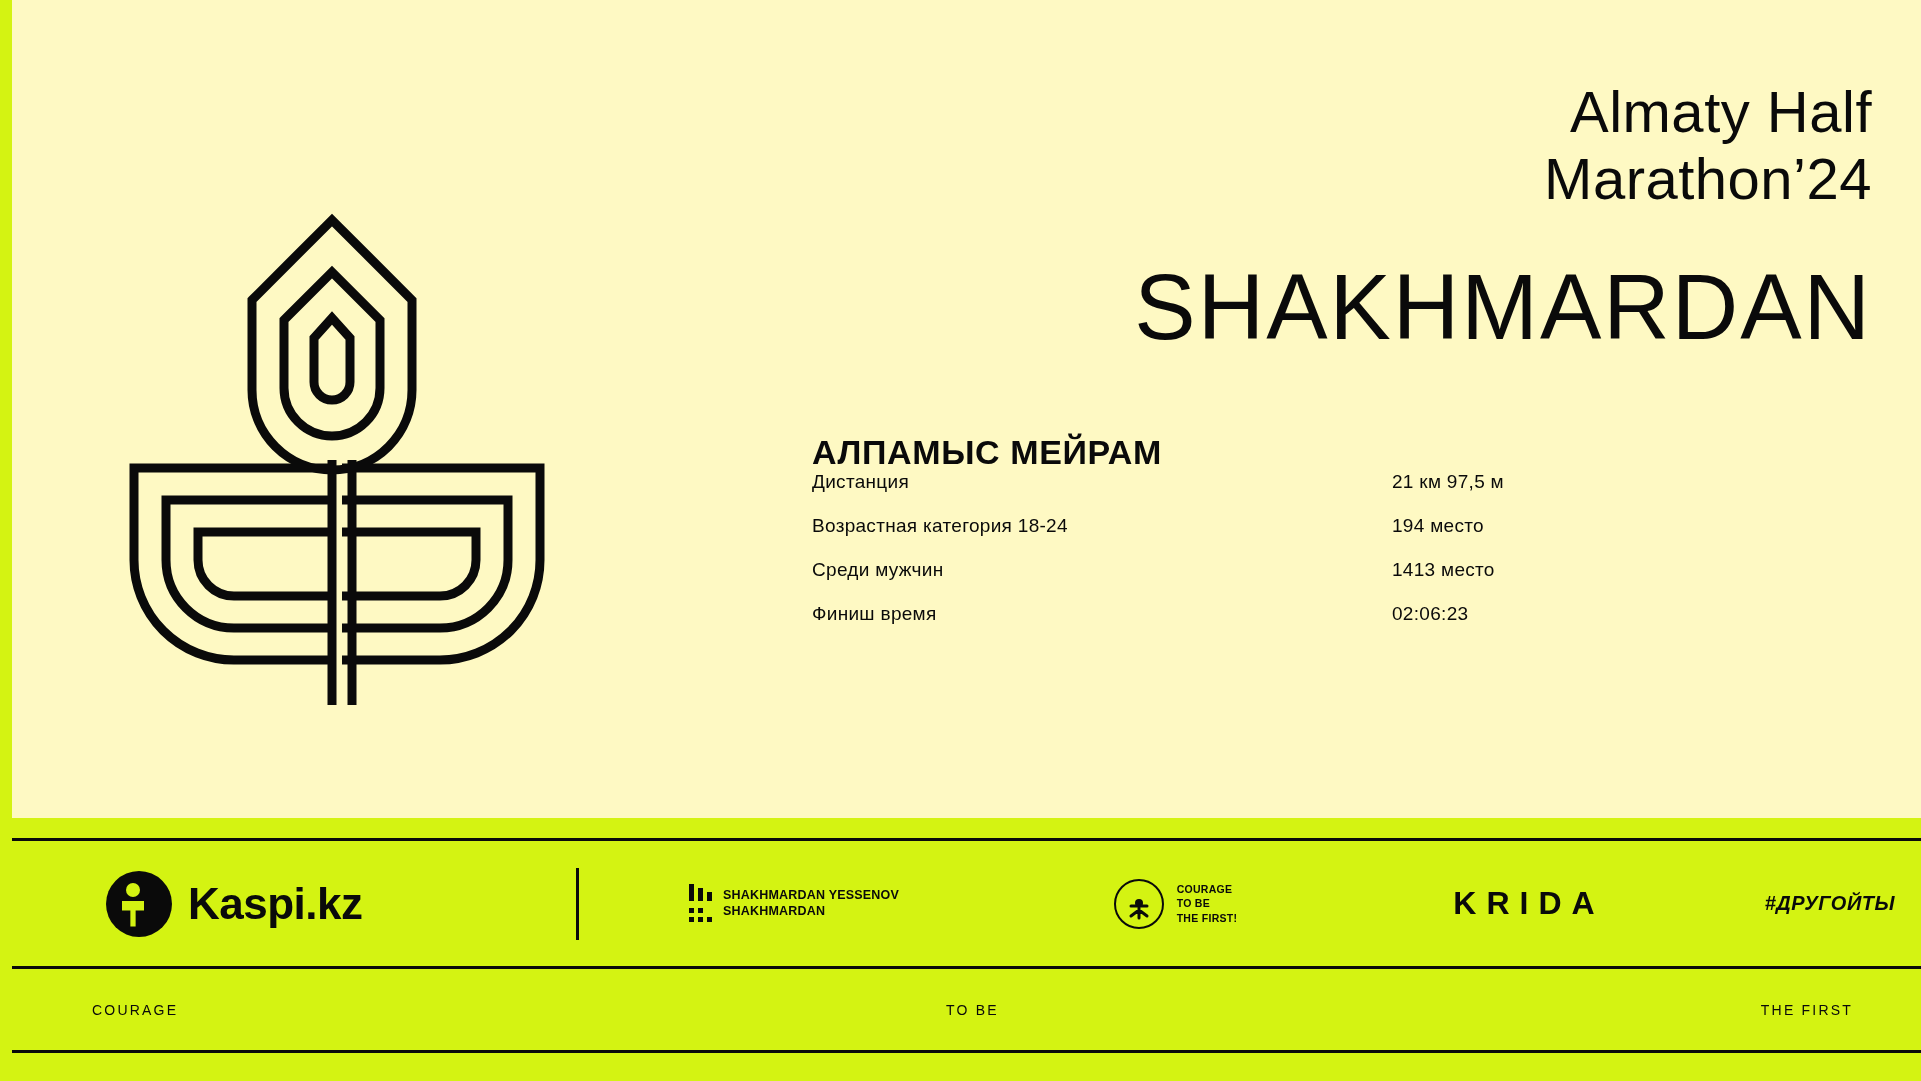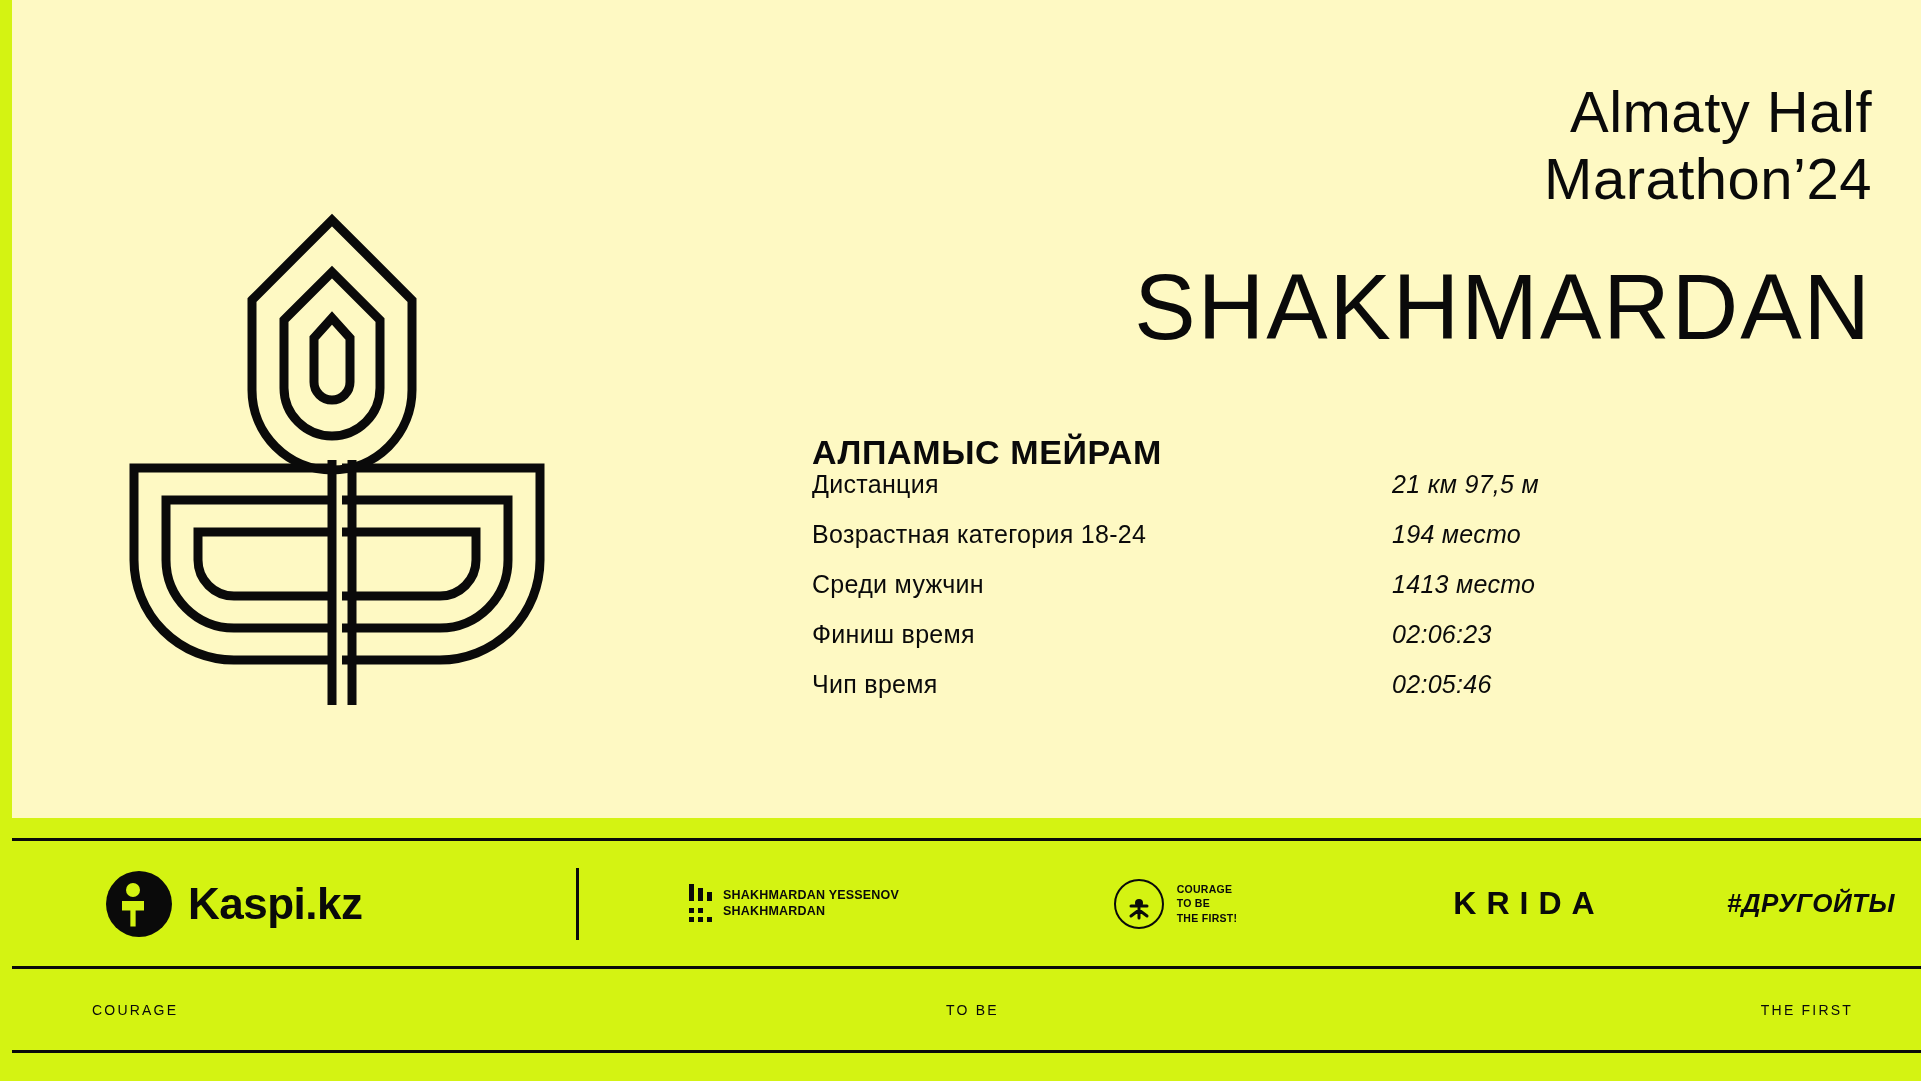--- a/index.html
+++ b/index.html
@@ -91,33 +91,32 @@
     text-transform: uppercase;
   }
 
   .results {
     margin: 0;
     padding-top: 34px;
     width: 100%;
     border-collapse: collapse;
   }
   .results tr td {
-    font-size: 25px;
+    font-size: 19px;
     line-height: 1;
     padding: 0 0 25px 0;
     vertical-align: top;
     letter-spacing: 0.3px;
     white-space: nowrap;
   }
   .results td.label {
     width: 580px;
   }
   .results td.value {
     width: 480px;
-    font-style: italic;
   }
 
   
   .hr {
     position: absolute;
     left: 0;
     width: 1921px;
     height: 3px;
     background: #0a0a0a;
   }
@@ -245,21 +244,21 @@
     font-weight: 700;
   }
 
   
   .sponsor-drugoity {
     flex: 1 1 auto;
     justify-content: flex-end;
     padding-right: 62px;
   }
   .drugoity-word {
-    font-size: 26px;
+    font-size: 20px;
     font-weight: 700;
     font-style: italic;
     letter-spacing: 0.5px;
   }
 
   
   .slogan {
     position: absolute;
     left: 0;
     top: 969px;
@@ -328,24 +327,20 @@
             <td class="value">194 место</td>
           </tr>
           <tr>
             <td class="label">Среди мужчин</td>
             <td class="value">1413 место</td>
           </tr>
           <tr>
             <td class="label">Финиш время</td>
             <td class="value">02:06:23</td>
           </tr>
-          <tr>
-            <td class="label">Чип время</td>
-            <td class="value">02:05:46</td>
-          </tr>
         </tbody>
       </table>
 
     </div>
   </div>
 
   <div class="hr hr-top"></div>
 
   <div class="sponsors">
 

